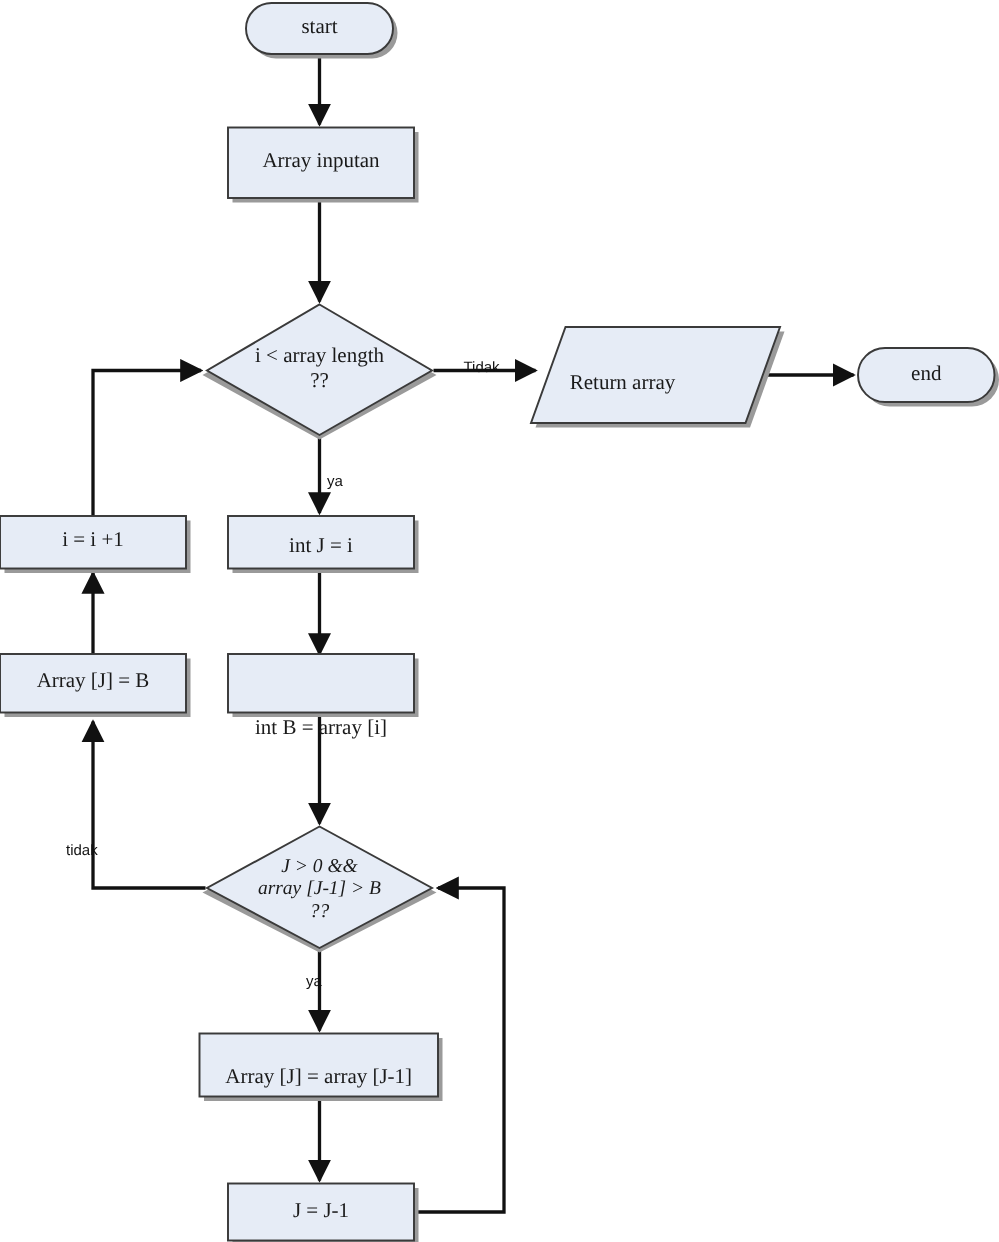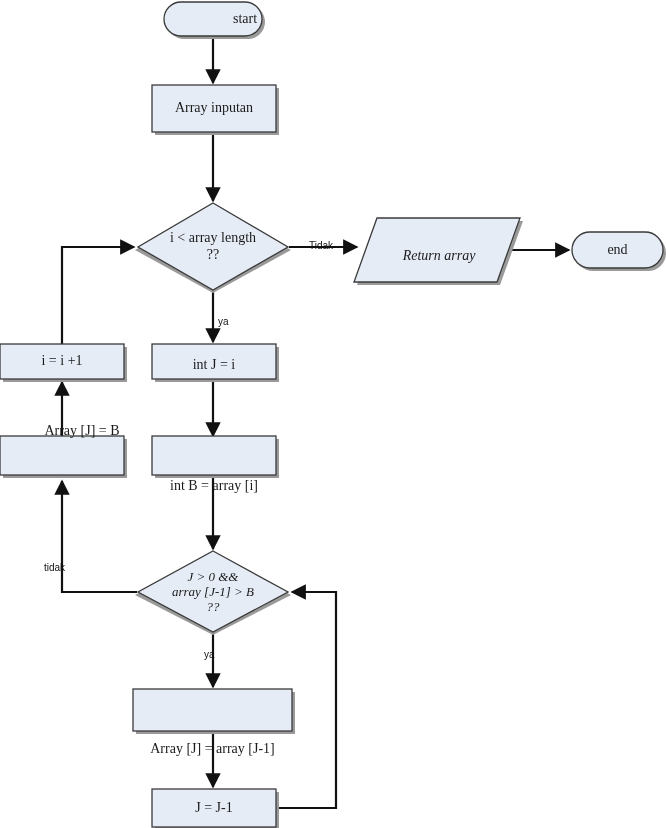--- a/index.html
+++ b/index.html
@@ -133,44 +133,44 @@
     <rect x="3" y="439" width="124" height="39" fill="#9a9a9a"></rect>
     <rect x="0" y="436" width="124" height="39" fill="#e6ecf6" stroke="#3a3a3a" stroke-width="1.3"></rect>
   </g>
 
   <g>
     <rect x="3" y="347" width="124" height="35" fill="#9a9a9a"></rect>
     <rect x="0" y="344" width="124" height="35" fill="#e6ecf6" stroke="#3a3a3a" stroke-width="1.3"></rect>
   </g>
 </svg>
 
-<div class="node-label" style="left:164px; top:2px; width:98px; height:34px;padding-left:32px;">start</div>
+<div class="node-label" style="left:164px; top:2px; width:98px; height:34px;">start</div>
 
 <div class="node-label" style="left:152px; top:85px; width:124px; height:47px;">Array inputan</div>
 
 <div class="node-label" style="left:138px; top:203px; width:150px; height:87px;">i &lt; array length
 ??</div>
 
-<div class="node-label" style="left:364px; top:218px; width:150px; height:76px;font-style:italic;">Return array</div>
+<div class="node-label" style="left:340px; top:218px; width:150px; height:76px;">Return array</div>
 
 <div class="node-label" style="left:572px; top:232px; width:91px; height:36px;">end</div>
 
 <div class="node-label" style="left:152px; top:344px; width:124px; height:43px;">int J = i</div>
 
 <div class="node-label" style="left:152px; top:436px; width:124px; height:39px;margin-top:31px;">int B = array [i]</div>
 
 <div class="node-label" style="left:138px; top:551px; width:150px; height:81px; font-size:13px;font-style:italic;">J &gt; 0 &amp;&amp;
 array [J-1] &gt; B
 ??</div>
 
-<div class="node-label" style="left:133px; top:719px; width:159px; height:60px;">Array [J] = array [J-1]</div>
+<div class="node-label" style="left:133px; top:689px; width:159px; height:60px;">Array [J] = array [J-1]</div>
 
 <div class="node-label" style="left:152px; top:789px; width:124px; height:38px;border-radius:19px;">J = J-1</div>
 
-<div class="node-label" style="left:0px; top:412px; width:124px; height:39px;padding-left:20px;">Array [J] = B</div>
+<div class="node-label" style="left:0px; top:436px; width:124px; height:39px;">Array [J] = B</div>
 
 <div class="node-label" style="left:0px; top:344px; width:124px; height:35px;font-family:Liberation Serif, serif;">i = i +1</div>
 
 <div class="edge-label" style="left:309px; top:240px;">Tidak</div>
 
 <div class="edge-label" style="left:218px; top:316px;">ya</div>
 
 <div class="edge-label" style="left:44px; top:562px;">tidak</div>
 
 <div class="edge-label" style="left:204px; top:649px;">ya</div>

